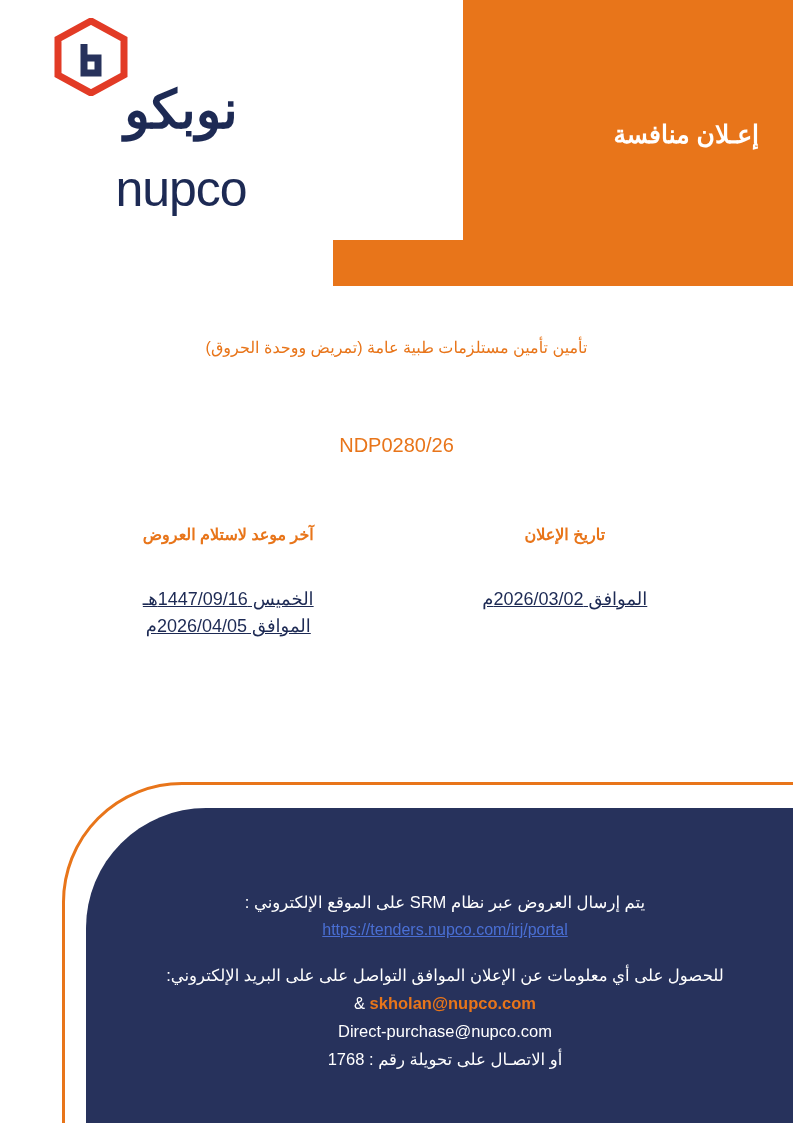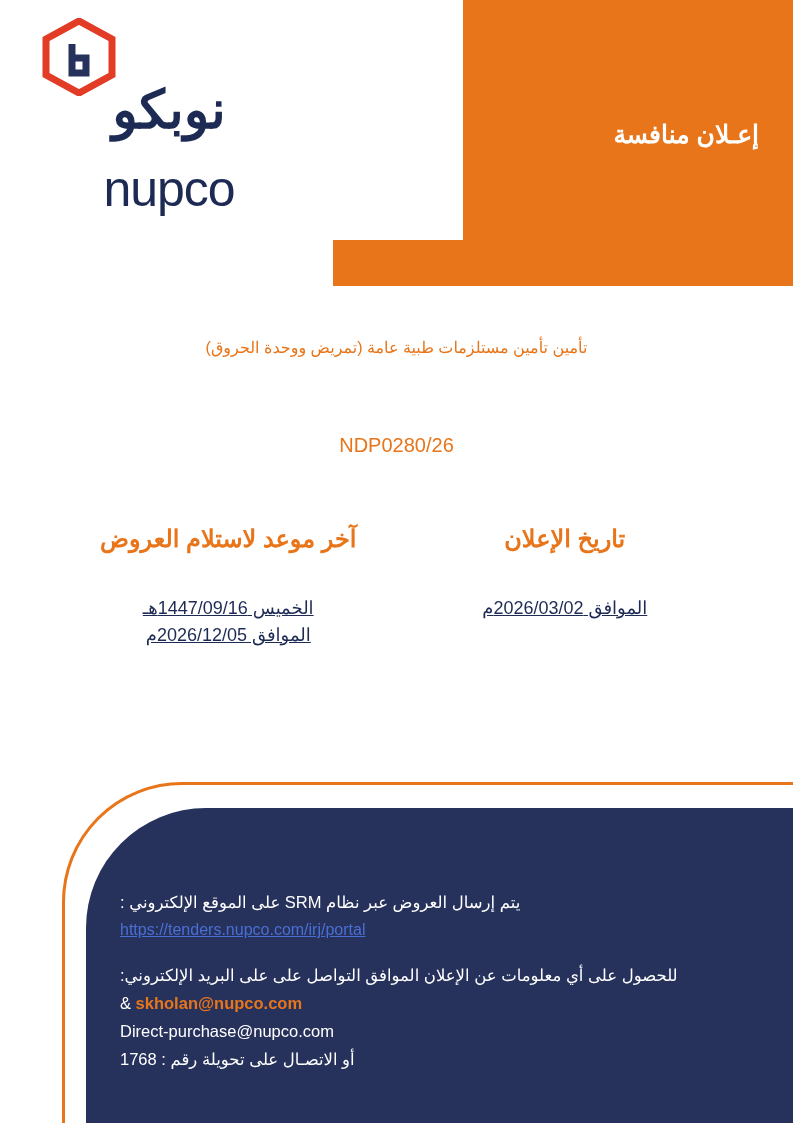--- a/index.html
+++ b/index.html
@@ -66,21 +66,21 @@
     font-size: 25px;
     font-weight: bold;
     letter-spacing: 1px;
     direction: rtl;
   }
 
   
   .logo-wrap {
     position: absolute;
     top: 18px;
-    left: 36px;
+    left: 48px;
     width: 270px;
     height: 160px;
   }
   .logo-mark {
     position: absolute;
     top: 0;
     left: 6px;
     width: 74px;
     height: 78px;
   }
@@ -142,21 +142,21 @@
     flex-direction: row;
     direction: rtl;
   }
   .date-col {
     width: 50%;
     text-align: center;
     direction: rtl;
   }
   .date-head {
     color: #e8751a;
-    font-size: 24px;
+    font-size: 16px;
     font-weight: bold;
     margin-bottom: 42px;
   }
   .date-val {
     color: #1d2a54;
     font-size: 18px;
     line-height: 1.5;
     direction: rtl;
   }
   .date-val span { display: block; text-decoration: underline; }
@@ -191,21 +191,21 @@
   }
   .footer-text {
     position: absolute;
     left: 120px;
     top: 128px;
     width: 650px;
     color: #ffffff;
     font-size: 16.5px;
     line-height: 1.7;
     direction: rtl;
-    text-align: left;
+    text-align: center;
   }
   .portal-link {
     display: block;
     color: #4a6fd4;
     text-decoration: underline;
     direction: ltr;
     font-size: 16px;
   }
   .gap { height: 18px; }
   .mail-line { direction: rtl; }
@@ -247,21 +247,21 @@
     <div class="date-col">
       <div class="date-head">تاريخ الإعلان</div>
       <div class="date-val">
         <span>الموافق 2026/03/02م</span>
       </div>
     </div>
     <div class="date-col">
       <div class="date-head">آخر موعد لاستلام العروض</div>
       <div class="date-val">
         <span>الخميس 1447/09/16هـ</span>
-        <span>الموافق 2026/12/05م</span>
+        <span>الموافق 2026/04/05م</span>
       </div>
     </div>
   </div>
 
   <div class="footer-wrap">
     <div class="footer-stroke"></div>
     <div class="footer-navy"></div>
     <div class="footer-text">
       <div>يتم إرسال العروض عبر نظام SRM على الموقع الإلكتروني :</div>
       <a class="portal-link" href="#">https://tenders.nupco.com/irj/portal</a>

